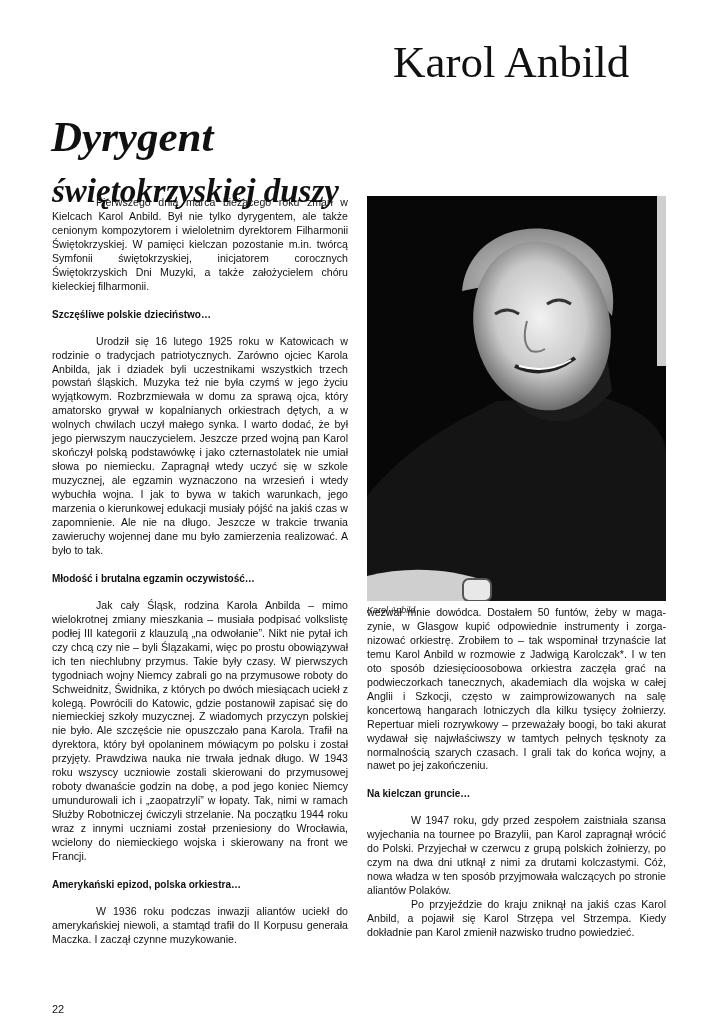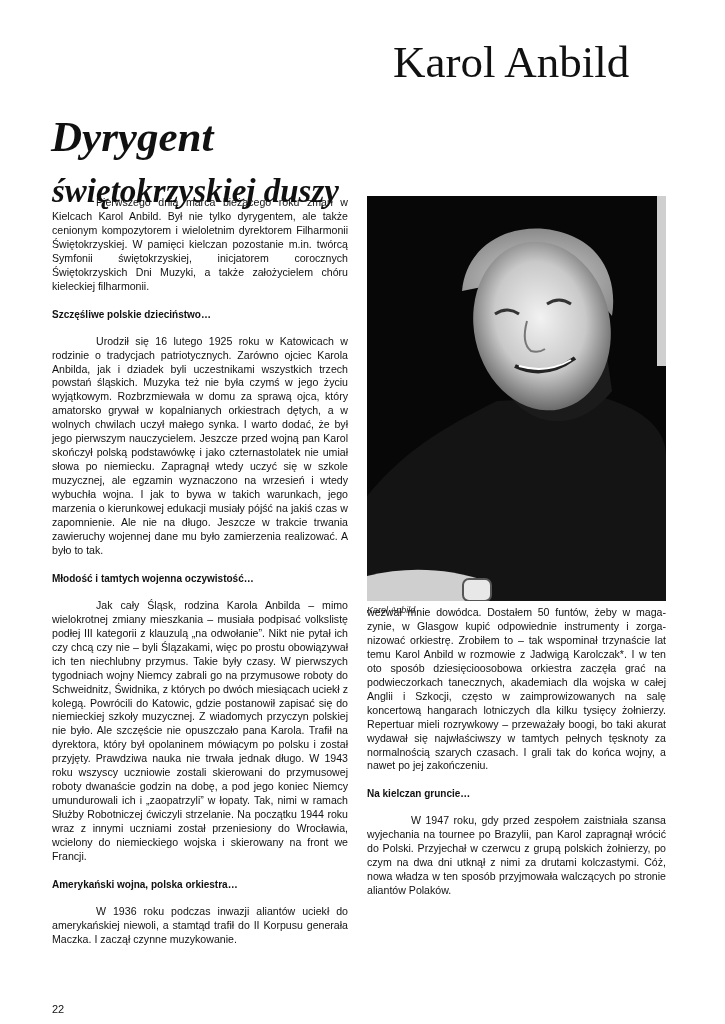--- a/index.html
+++ b/index.html
@@ -58,24 +58,24 @@
 <div class="top-name">Karol Anbild</div>
 <div class="title-1">Dyrygent</div>
 <div class="title-2">świętokrzyskiej duszy</div>
 
 <div class="col col-left">
   <p class="indent">Pierwszego dnia marca bieżącego roku zmarł w Kielcach Karol Anbild. Był nie tylko dyrygentem, ale także cenionym kompozytorem i wieloletnim dyrektorem Filhar­monii Świętokrzyskiej. W pamięci kielczan pozostanie m.in. twórcą Symfonii świętokrzyskiej, inicjatorem corocznych Świętokrzyskich Dni Muzyki, a także założycielem chóru kieleckiej filharmonii.</p>
 
   <h3>Szczęśliwe polskie dzieciństwo…</h3>
   <p class="indent">Urodził się 16 lutego 1925 roku w Katowicach w rodzinie o tradycjach patriotycznych. Zarówno ojciec Karola Anbilda, jak i dziadek byli uczestnikami wszystkich trzech powstań śląskich. Muzyka też nie była czymś w jego życiu wyjątkowym. Rozbrzmiewała w domu za sprawą ojca, który amatorsko grywał w kopalnianych orkiestrach dętych, a w wolnych chwilach uczył małego synka. I warto dodać, że był jego pierwszym nauczycielem. Jeszcze przed wojną pan Karol skończył polską podstawówkę i jako czternastolatek nie umiał słowa po niemiecku. Zapragnął wtedy uczyć się w szkole muzycznej, ale egzamin wyznaczono na wrzesień i wtedy wybuchła wojna. I jak to bywa w takich warunkach, jego marzenia o kierunkowej edukacji musiały pójść na jakiś czas w zapomnienie. Ale nie na długo. Jeszcze w trakcie trwania zawieruchy wojennej dane mu było zamierzenia realizować. A było to tak.</p>
 
-  <h3>Młodość i tamtych wojenna oczywistość…</h3>
+  <h3>Młodość i brutalna egzamin oczywistość…</h3>
   <p class="indent">Jak cały Śląsk, rodzina Karola Anbilda – mimo wielokrotnej zmiany mieszkania – musiała podpisać volks­listę podłej III kategorii z klauzulą „na odwołanie”. Nikt nie pytał ich czy chcą czy nie – byli Ślązakami, więc po prostu obowiązywał ich ten niechlubny przymus.  Takie były cza­sy. W pierwszych tygodniach wojny Niemcy zabrali go na przymusowe roboty do Schweidnitz, Świdnika, z których po dwóch miesiącach uciekł z kolegą. Powrócili do Katowic, gdzie postanowił zapisać się do niemieckiej szkoły muzycz­nej.  Z wiadomych przyczyn polskiej nie było. Ale szczęście nie opuszczało pana Karola. Trafił na dyrektora, który był opolaninem mówiącym po polsku i został przyjęty. Praw­dziwa nauka nie trwała jednak długo. W 1943 roku wszyscy uczniowie zostali skierowani do przymusowej roboty dwa­naście godzin na dobę, a pod jego koniec Niemcy umundu­rowali ich i „zaopatrzyli” w łopaty. Tak, nimi w ramach Służ­by Robotniczej ćwiczyli strzelanie. Na początku 1944 roku wraz z innymi uczniami został przeniesiony do Wrocławia, wcielony do niemieckiego wojska i skierowany na front we Francji.</p>
 
-  <h3>Amerykański wojna, polska orkiestra…</h3>
+  <h3>Amerykański epizod, polska orkiestra…</h3>
   <p class="indent">W 1936 roku podczas inwazji aliantów uciekł do amerykańskiej niewoli, a stamtąd trafił do II Korpusu gene­rała Maczka. I zaczął czynne muzykowanie.</p>
 </div>
 
 <div class="photo">
   <svg width="299" height="405" viewBox="0 0 299 405">
     <defs>
       <radialGradient id="face" cx="50%" cy="45%" r="55%">
         <stop offset="0%" stop-color="#f2f2f2"></stop>
         <stop offset="60%" stop-color="#c9c9c9"></stop>
         <stop offset="100%" stop-color="#6a6a6a"></stop>
@@ -107,15 +107,16 @@
     <path d="M0 380 C 40 370, 80 372, 120 385 L 110 405 L 0 405 Z" fill="#cfcfcf"></path>
     <rect x="96" y="383" width="28" height="22" rx="6" fill="#e8e8e8" stroke="#555" stroke-width="2"></rect>
   </svg>
 </div>
 <div class="caption">Karol Anbild</div>
 
 <div class="col col-right">
   <p>wezwał mnie dowódca. Dostałem 50 funtów, żeby w maga­zynie, w Glasgow kupić odpowiednie instrumenty i zorga­nizować orkiestrę. Zrobiłem to – tak wspominał trzynaście lat temu Karol Anbild w rozmowie z Jadwigą Karolczak*. I w ten oto sposób dziesięcioosobowa orkiestra zaczęła grać na podwieczorkach tanecznych, akademiach dla woj­ska w całej Anglii i Szkocji, często w zaimprowizowanych na salę koncertową hangarach lotniczych dla kilku tysięcy żołnierzy. Repertuar mieli rozrywkowy – przeważały boogi, bo taki akurat wydawał się najwłaściwszy w tamtych peł­nych tęsknoty za normalnością szarych czasach. I grali tak do końca wojny, a nawet po jej zakończeniu.</p>
   <h3>Na kielczan gruncie…</h3>
   <p class="indent">W 1947 roku, gdy przed zespołem zaistniała szan­sa wyjechania na tournee po Brazylii, pan Karol zapragnął wrócić do Polski. Przyjechał w czerwcu z grupą polskich żołnierzy, po czym na dwa dni utknął z nimi za drutami kolczastymi. Cóż, nowa władza w ten sposób przyjmowała walczących po stronie aliantów Polaków.</p>
+  <p class="indent">Po przyjeździe do kraju zniknął na jakiś czas Karol Anbild, a pojawił się Karol Strzępa vel Strzempa. Kiedy dokładnie pan Karol zmienił nazwisko trudno powiedzieć.</p>
 </div>
 
 <div class="page-number">22</div>
 
 </body></html>

